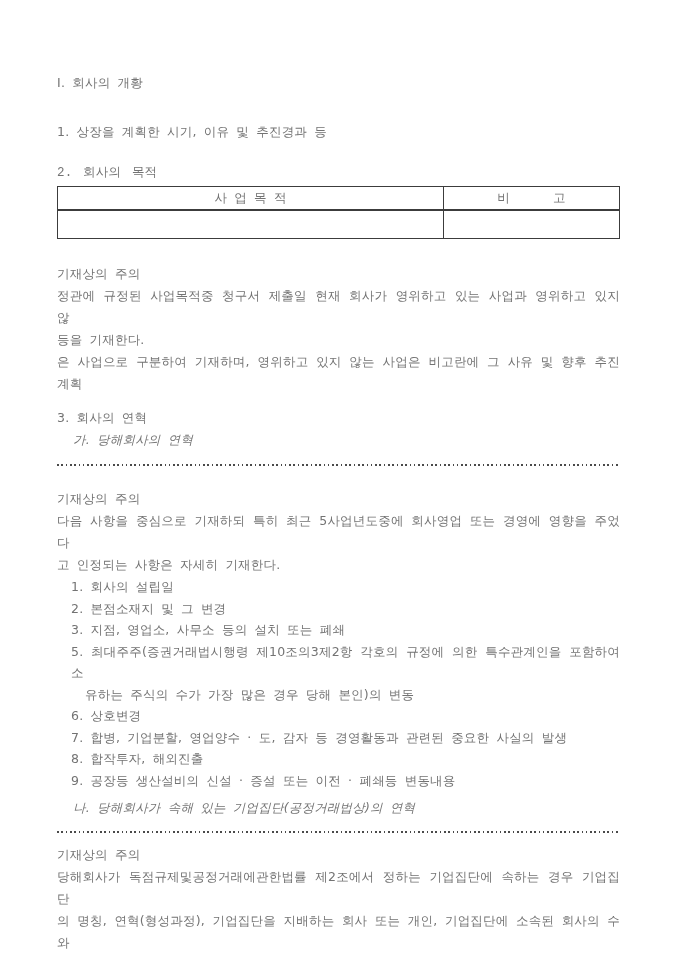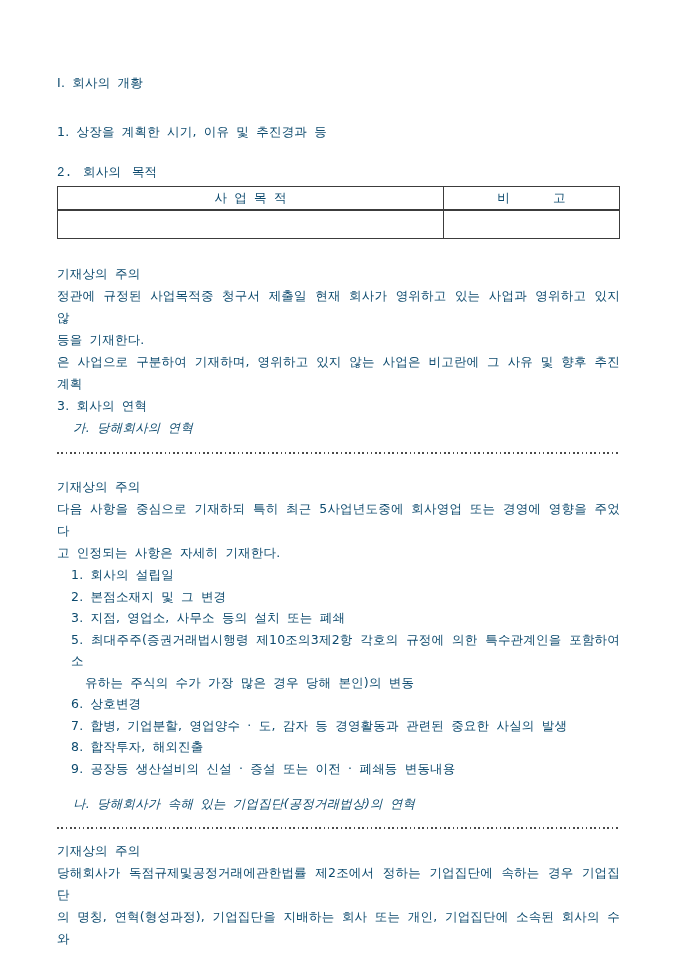--- a/index.html
+++ b/index.html
@@ -2,21 +2,21 @@
 <html><head>
 <meta charset="utf-8">
 <style>
   html,body{margin:0;padding:0;background:#e8e8e8;}
   .page{
     position:relative;
     width:680px;height:962px;
     box-sizing:border-box;
     margin:0 auto;
     background:#ffffff;
-    color:#0c4a6e;
+    color:#737373;
     font-family:"DejaVu Sans","Liberation Sans",sans-serif;
     font-size:12.5px;
     letter-spacing:0.2px;
     word-spacing:3px;
     padding:72px 60px 0 57px;
     overflow:hidden;
   }
   .line{line-height:22px;}
   .just{text-align:justify;text-align-last:justify;}
   .doc-title{line-height:22px;}
@@ -33,26 +33,26 @@
   table.purpose th{
     font-weight:normal;
     height:22px;
     text-align:center;
     white-space:pre;
     border-bottom-width:2px;
     padding:0;
   }
   table.purpose td{height:27px;padding:0 4px;}
   .notice1{margin-top:24px;}
-  .s3{}
+  .s3{margin-top:12px;}
   .indent1{padding-left:16px;font-style:italic;}
   .list{padding-left:14px;}
   .list .line{line-height:21.5px;}
   .cont{padding-left:14px;}
-  .sub-na{margin-top:14px;}
+  .sub-na{margin-top:6px;}
   .dotted{
     height:2px;
     background-image:repeating-linear-gradient(90deg,#4a4a4a 0 1.6px,transparent 1.6px 4.3px);
   }
   .dot1{margin-top:13px;}
   .dot2{margin-top:12px;}
   .notice2-label{margin-top:22px;}
   .notice3-label{margin-top:11px;}
 </style>
 </head>

